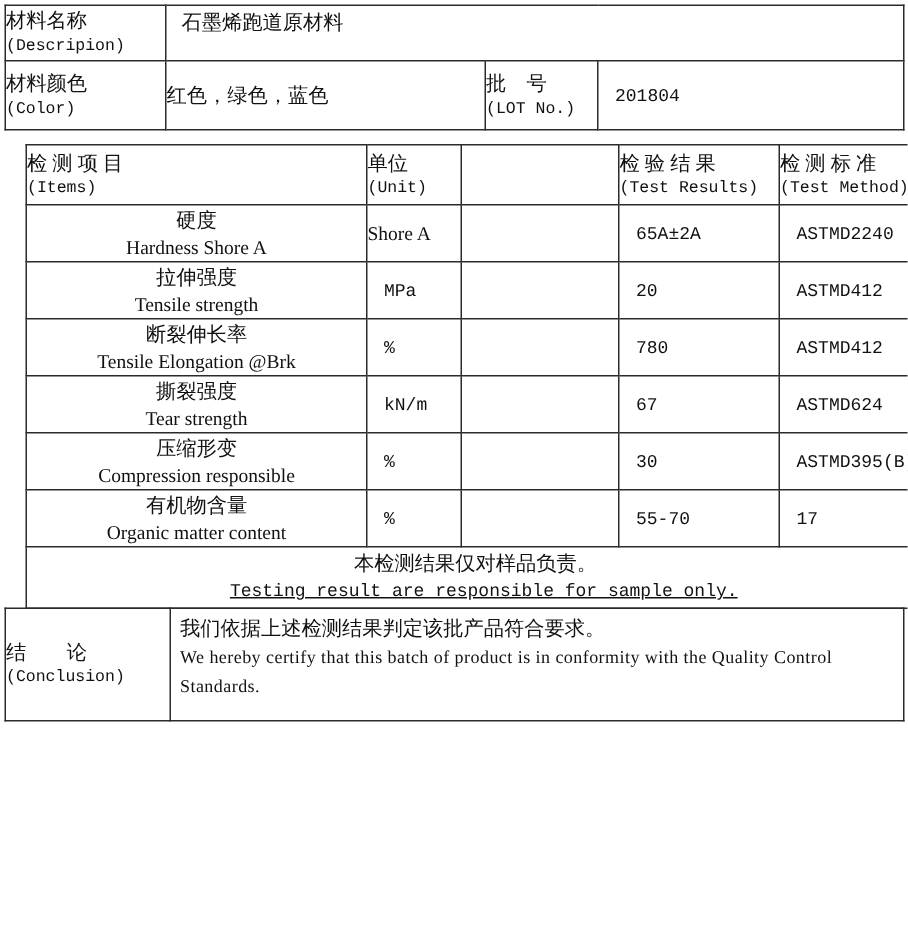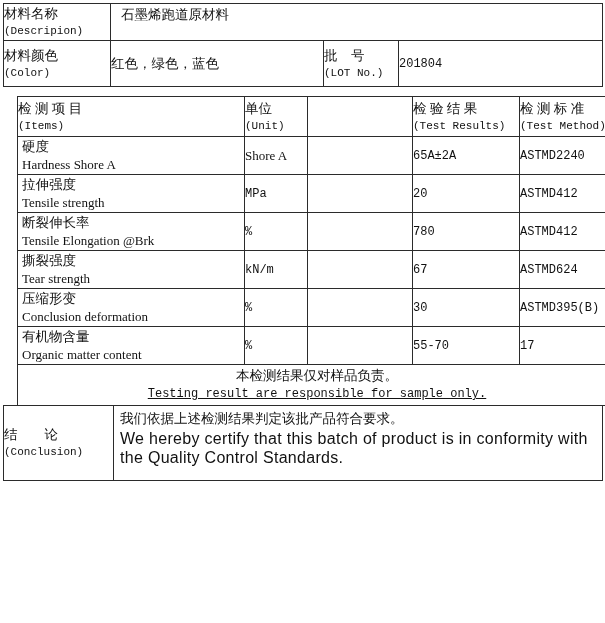--- a/index.html
+++ b/index.html
@@ -14,40 +14,40 @@
     color:var(--text);
     font-family:"Liberation Serif", serif;
   }
   .page{box-sizing:border-box;width:605px;height:623px;padding:3px 3px 0 3px;overflow:hidden;}
   table{border-collapse:collapse;table-layout:fixed;width:599px;}
   td{border:1px solid var(--border);padding:0;overflow:hidden;}
   
   .zh{font-family:"Liberation Serif", serif;font-size:13.5px;line-height:18px;}
   .en{font-family:"Liberation Serif", serif;font-size:13px;line-height:17px;}
   .lab-en{font-family:"Liberation Mono", monospace;font-size:11px;line-height:16px;}
-  .mono{font-family:"Liberation Mono", monospace;font-size:12px;}
+  .mono{font-family:"Liberation Mono", monospace;font-size:12px;padding-left:11px;}
   .c{text-align:left;vertical-align:middle;}
   
   .info-table tr.r1{height:37px;}
   .info-table tr.r2{height:46px;}
   .name-value-cell{vertical-align:top;text-align:left;padding:2px 0 0 10px;}
   
   .main-table{margin-top:9px;margin-left:14px;}
   .main-table tr.hdr{height:40px;}
   .main-table tr.data{height:37px;}
   .main-table tr.note{height:38px;}
-  .item-cell{vertical-align:middle;text-align:left;padding:1px 4px;}
+  .item-cell{vertical-align:middle;text-align:center;padding:1px 4px;}
   .note-cell{vertical-align:middle;text-align:center;padding:2px 5px;}
   .note-cell .mono{font-size:12px;line-height:18px;text-decoration:underline;}
   
   .concl-table{margin-top:-1px;}
   .concl-table tr{height:75px;}
   .concl-text-cell{vertical-align:top;text-align:left;padding:3px 6px;}
   .concl-text-cell .zh{line-height:20px;}
-  .concl-en{font-family:Liberation Sans, sans-serif;font-size:16px;line-height:19px;letter-spacing:0.3px;}
+  .concl-en{font-family:Liberation Serif, serif;font-size:12px;line-height:19px;letter-spacing:0.3px;}
 </style>
 </head>
 <body>
 
 <div class="page">
 
   <table class="info-table">
     <colgroup>
         <col style="width:107px">
         <col style="width:213px">
@@ -153,21 +153,21 @@
       <td class="c"></td>
       <td class="c mono">67</td>
       <td class="c mono">ASTMD624</td>
     </tr>
 
 
 
     <tr class="data">
       <td class="item-cell">
         <div class="zh">压缩形变</div>
-        <div class="en">Conclusion deformation</div>
+        <div class="en">Compression responsible</div>
       </td>
       <td class="c mono">%</td>
       <td class="c"></td>
       <td class="c mono">30</td>
       <td class="c mono">ASTMD395(B)</td>
     </tr>
 
 
     <tr class="data">
       <td class="item-cell">

